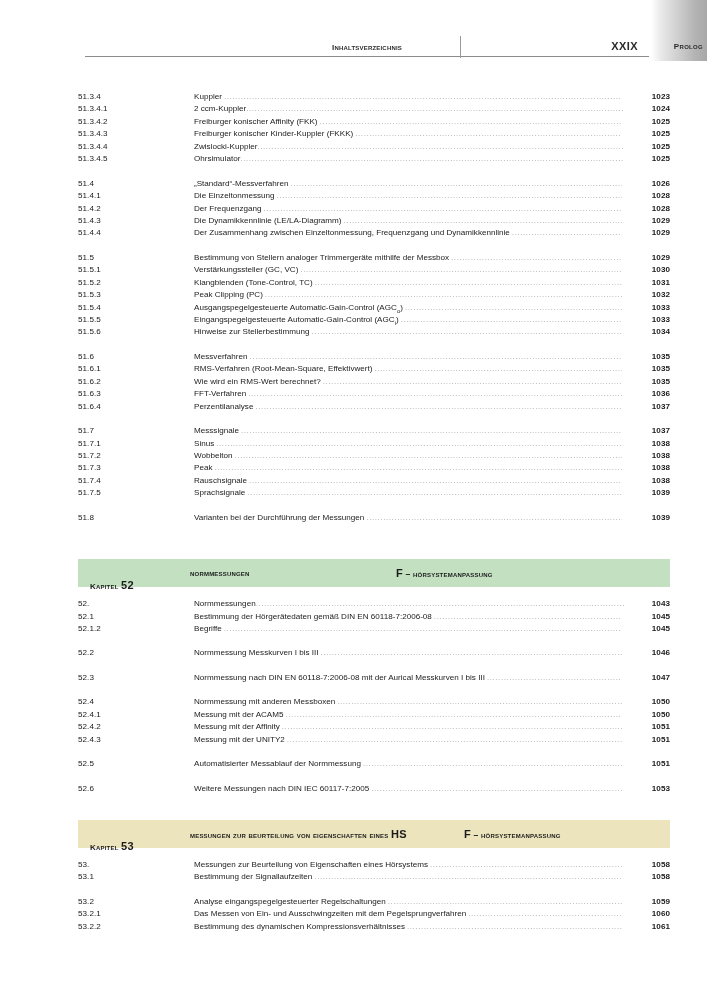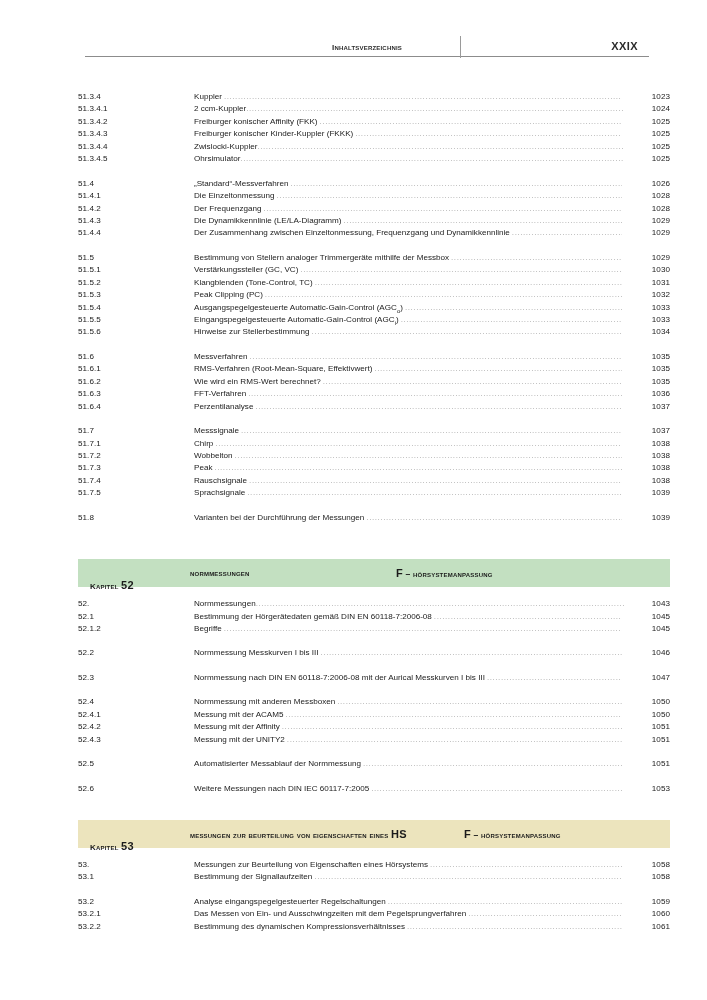--- a/index.html
+++ b/index.html
@@ -124,20 +124,21 @@
     margin-left: 2px;
     min-width: 0;
   }
   .row.nogap .dots { margin-left: 0px; }
   .pg {
     flex: 0 0 auto;
     width: 30px;
     text-align: right;
     margin-left: 2px;
     letter-spacing: 0.05px;
+    font-weight: bold;
   }
   .row.nogap .pg { margin-left: 0; }
 
   
   .chapter-bar {
     margin: 0 37px 0 78px;
     height: 28px;
     display: flex;
     align-items: center;
     padding: 0 0 0 12px;
@@ -185,20 +186,23 @@
 </head>
 <body>
 
 <div class="page-header">
   <div class="header-rule"></div>
   <div class="header-center">
     <div class="header-title">Inhaltsverzeichnis</div>
     <div class="header-divider"></div>
     <div class="header-pagenum">XXIX</div>
   </div>
+  <div class="header-tab">
+    <div class="header-tab-label">Prolog</div>
+  </div>
 </div>
 
 <div class="toc" id="toc-root">
     <div class="toc-block">
       <div class="row">
         <div class="num">51.3.4</div>
         <div class="titlewrap">
           <span class="ttl">Kuppler</span>
           <span class="dots">....................................................................................................................................................................................................................................................................</span>
         </div>
@@ -392,21 +396,21 @@
         <div class="num">51.7</div>
         <div class="titlewrap">
           <span class="ttl">Messsignale</span>
           <span class="dots">....................................................................................................................................................................................................................................................................</span>
         </div>
         <div class="pg">1037</div>
       </div>
       <div class="row">
         <div class="num">51.7.1</div>
         <div class="titlewrap">
-          <span class="ttl">Chirp</span>
+          <span class="ttl">Sinus</span>
           <span class="dots">....................................................................................................................................................................................................................................................................</span>
         </div>
         <div class="pg">1038</div>
       </div>
       <div class="row">
         <div class="num">51.7.2</div>
         <div class="titlewrap">
           <span class="ttl">Wobbelton</span>
           <span class="dots">....................................................................................................................................................................................................................................................................</span>
         </div>

